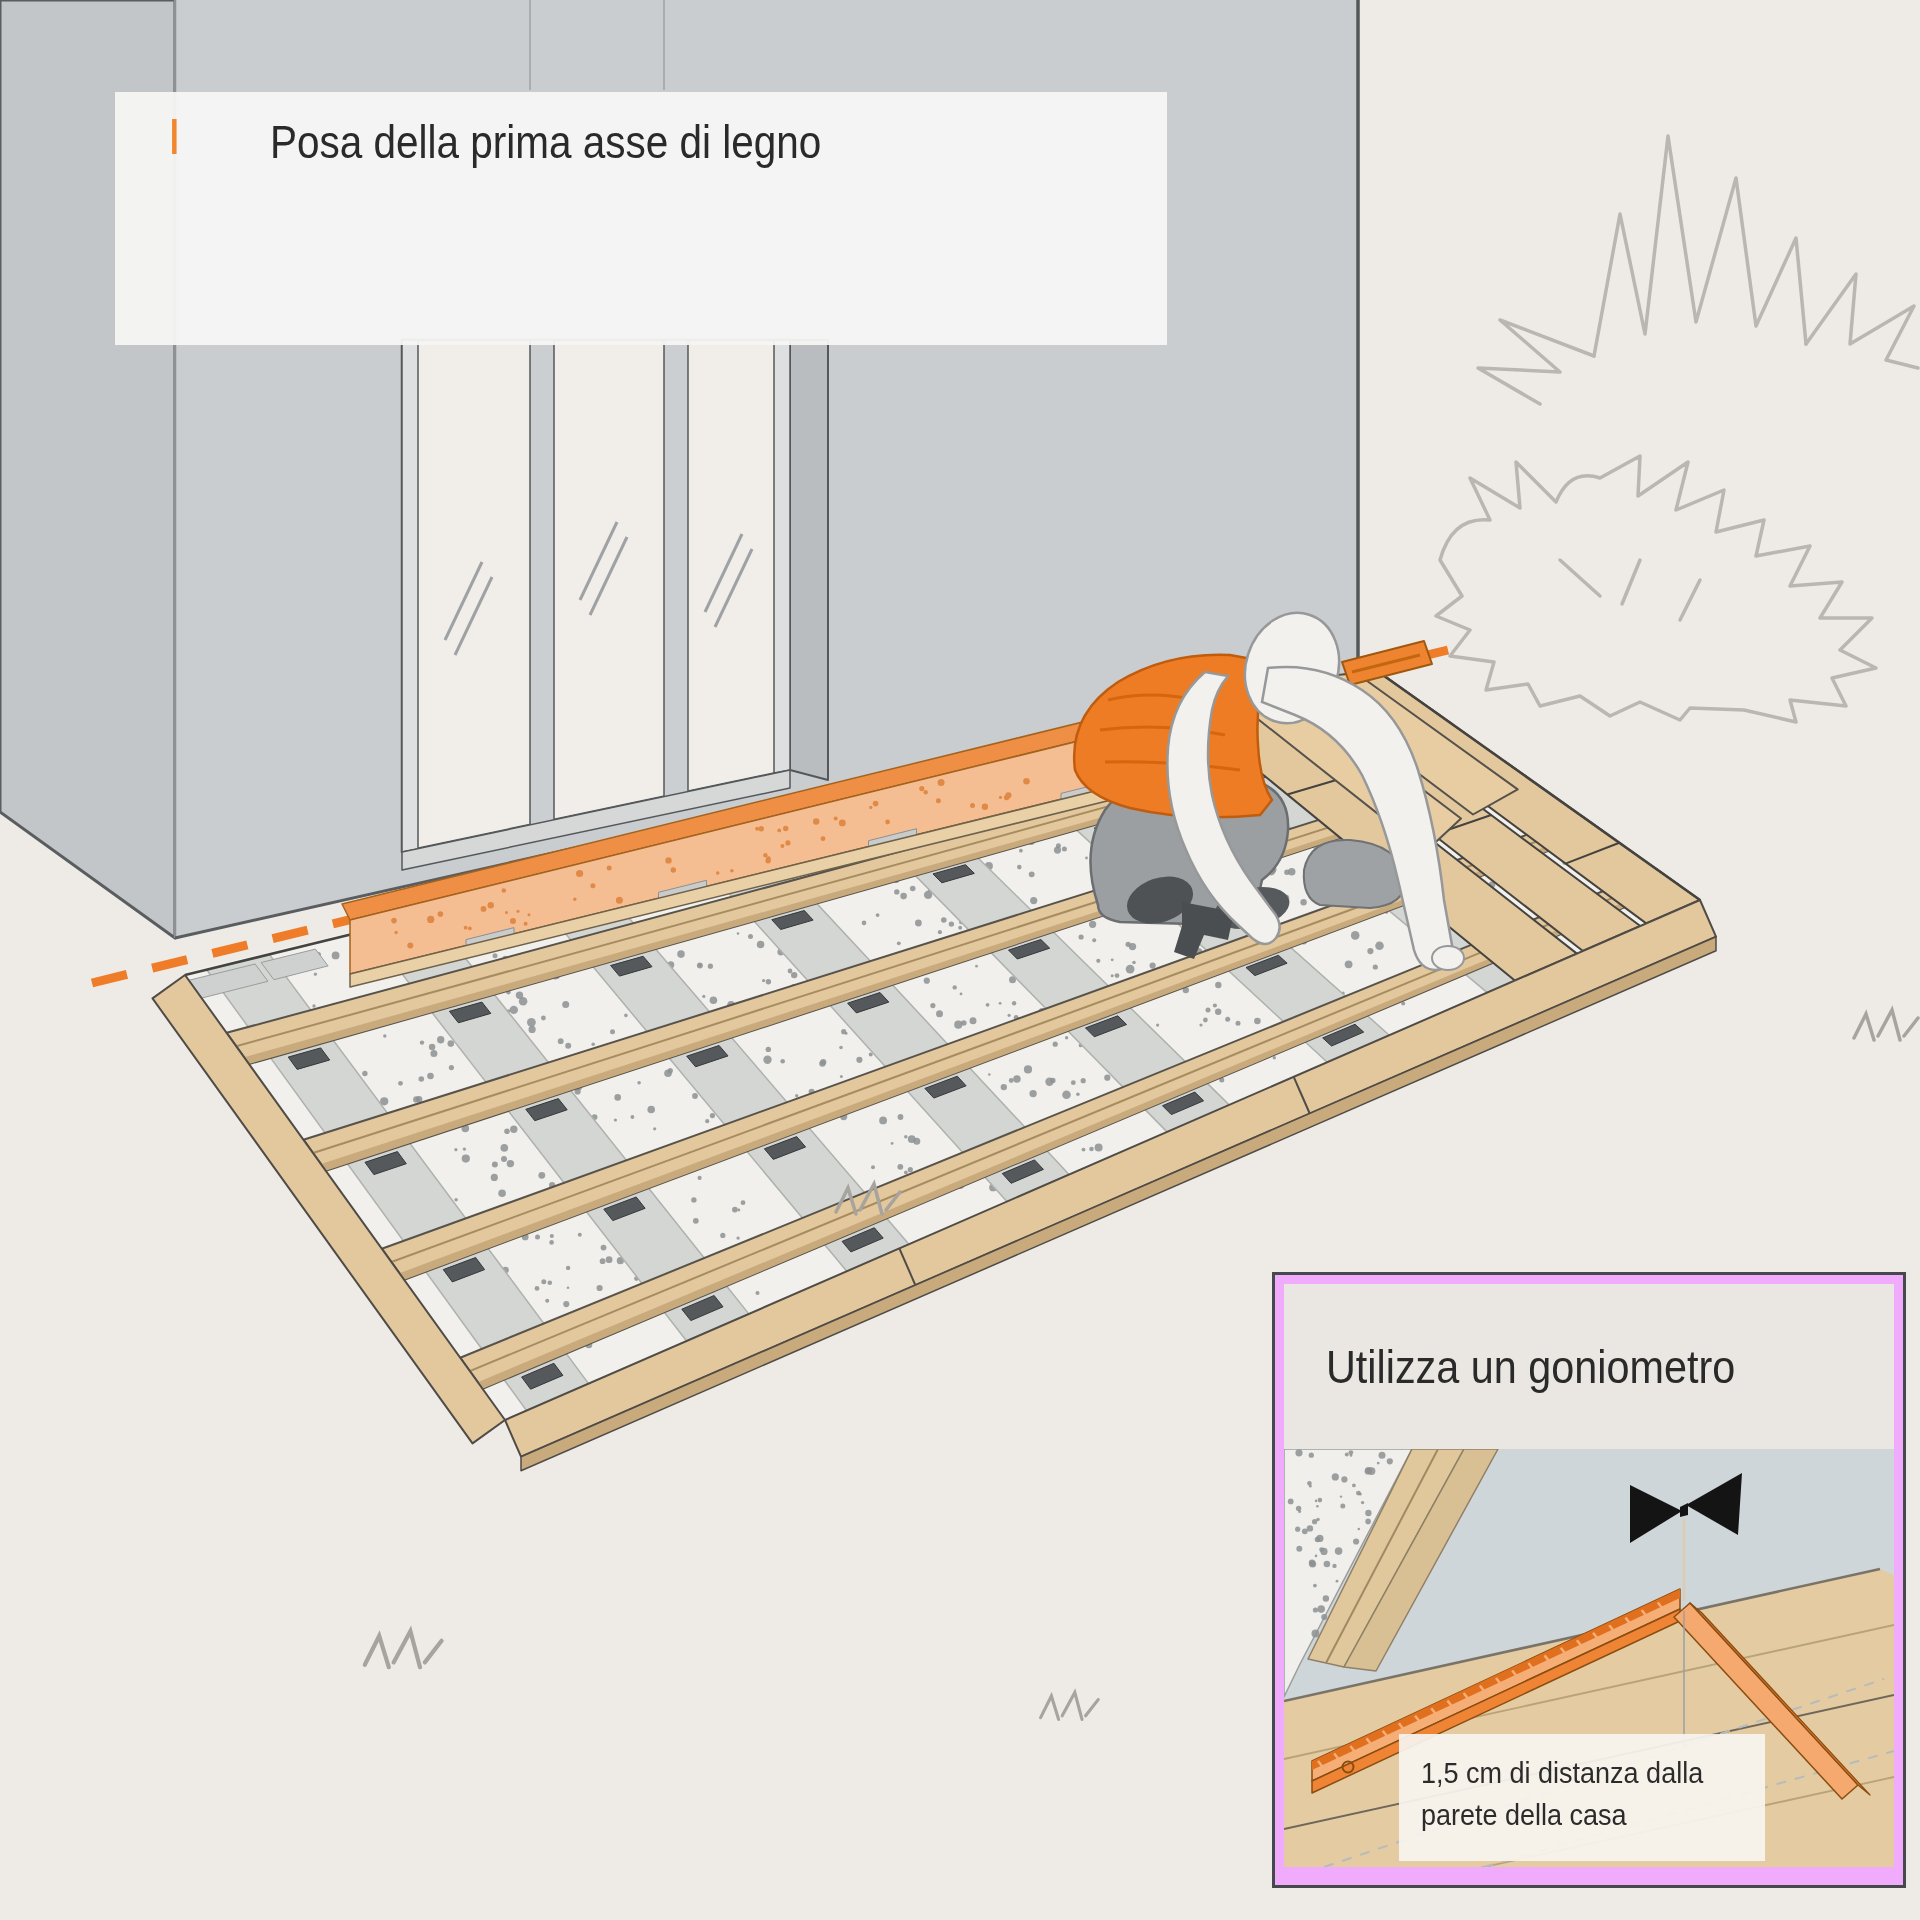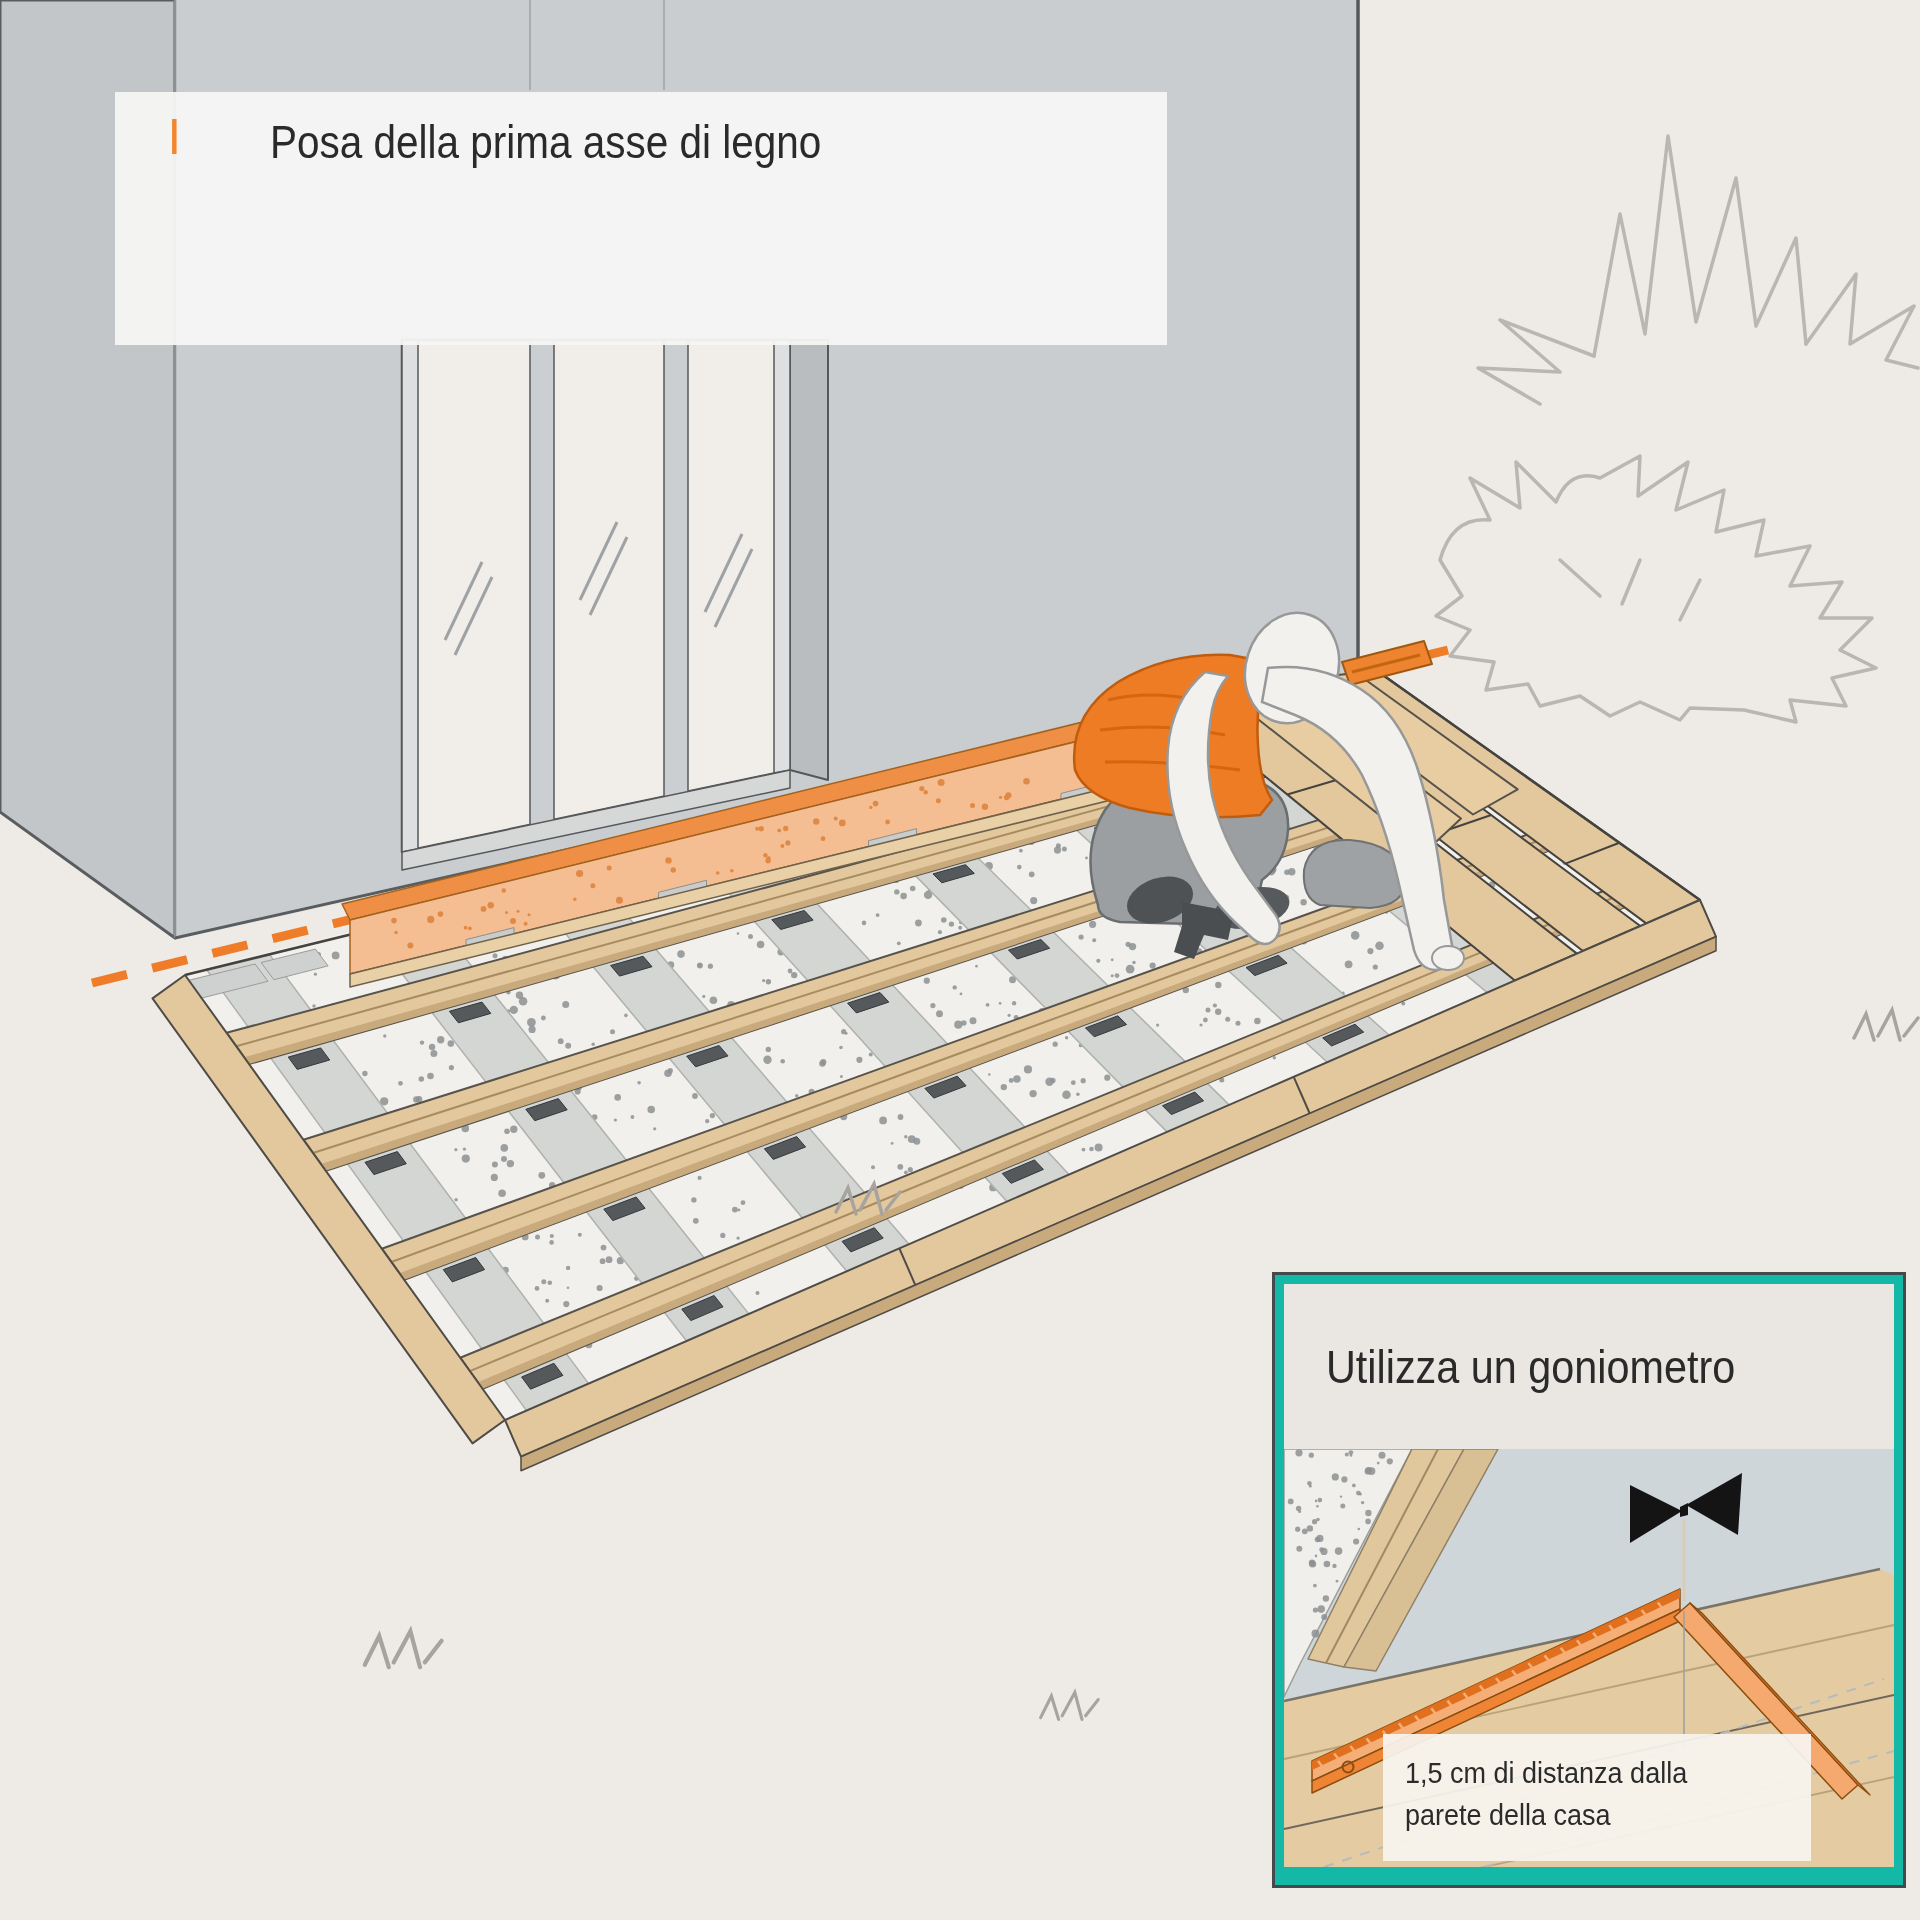--- a/index.html
+++ b/index.html
@@ -20,31 +20,31 @@
     font-weight:bold;font-size:50px;line-height:1.1;letter-spacing:4px;
     color:#f2862e;transform:scaleX(.62);transform-origin:0 0;
   }
   .step-text{
     font-size:46px;line-height:1.42;color:#2a2a2a;max-width:1010px;
     transform:scaleX(.88);transform-origin:0 0;
   }
   
   .inset{
     position:absolute;left:1272px;top:1272px;width:634px;height:616px;
-    box-sizing:border-box;border:3px solid #45494c;background:#14b8a6;padding:9px;
+    box-sizing:border-box;border:3px solid #45494c;background:#f0abfc;padding:9px;
   }
   .inset-title{
     height:165px;background:#eae7e2;display:flex;align-items:center;
     box-sizing:border-box;padding-left:42px;
   }
   .inset-title span{
     font-size:47px;color:#2a2a2a;transform:scaleX(.88);transform-origin:0 50%;white-space:nowrap;
   }
   .inset-caption{
-    position:absolute;left:108px;top:459px;width:428px;height:127px;
+    position:absolute;left:124px;top:459px;width:366px;height:127px;
     background:rgba(247,244,239,0.93);box-sizing:border-box;padding:18px 0 0 22px;
   }
   .inset-caption div{
     font-size:30px;line-height:42px;color:#2b2b2b;
     transform:scaleX(.9);transform-origin:0 0;white-space:nowrap;
   }
 </style>
 </head>
 <body>
 

